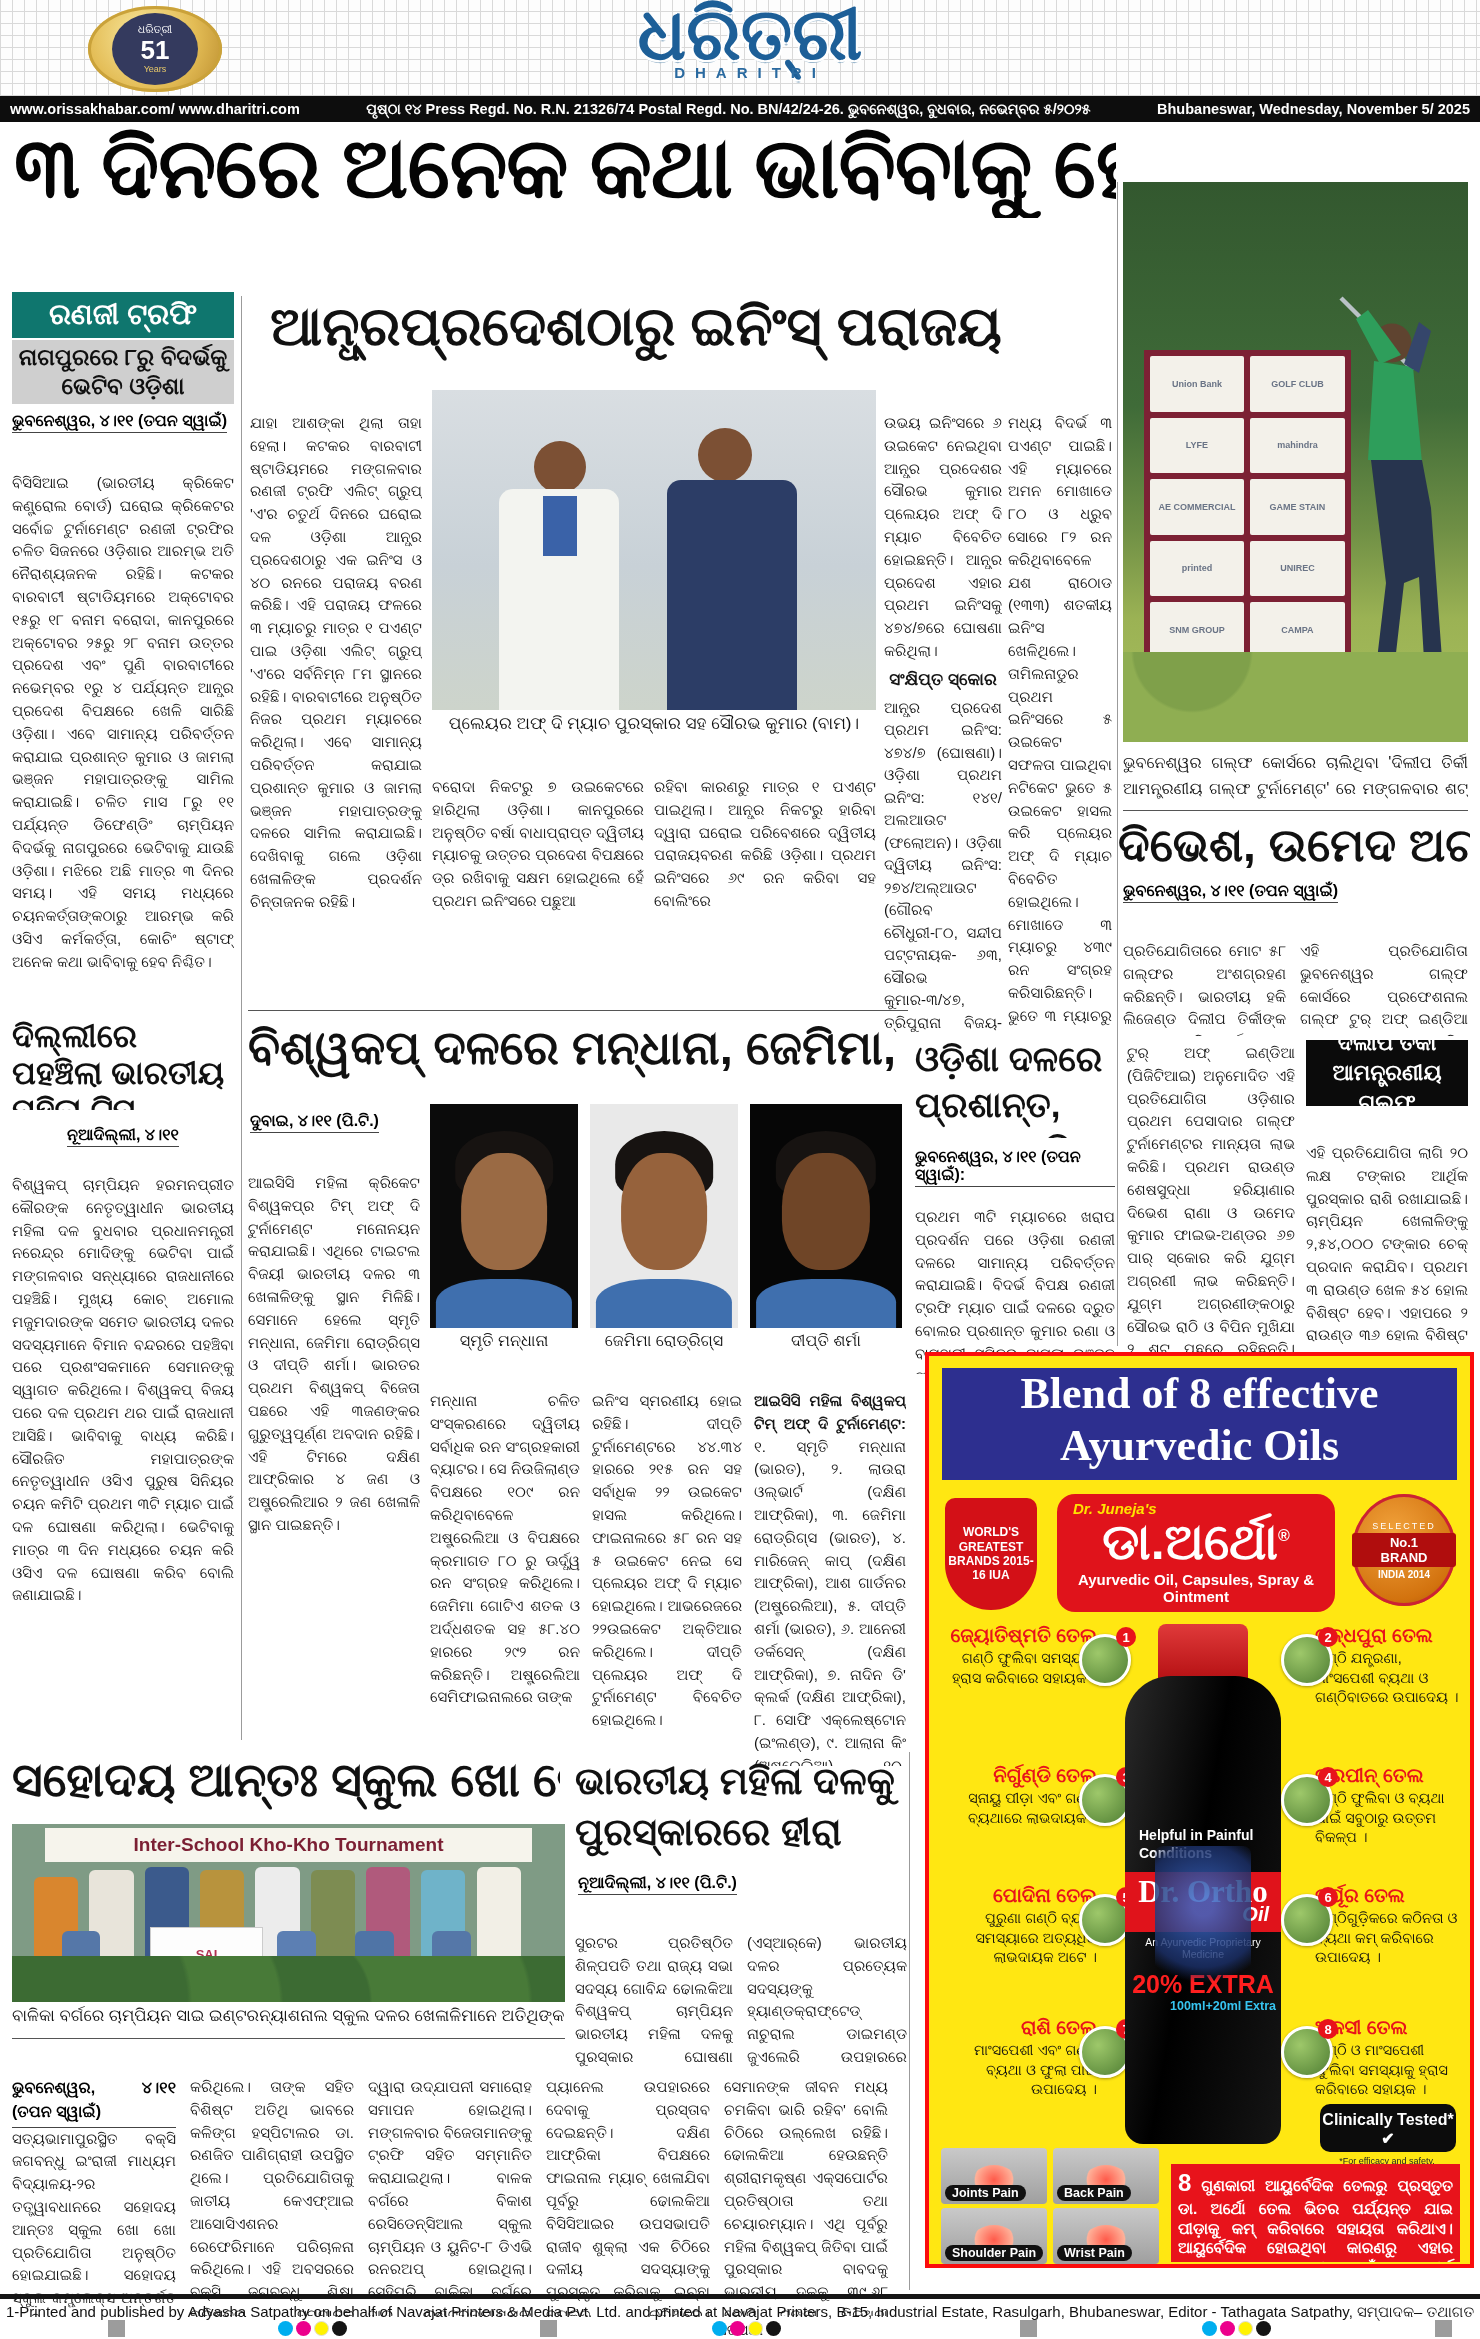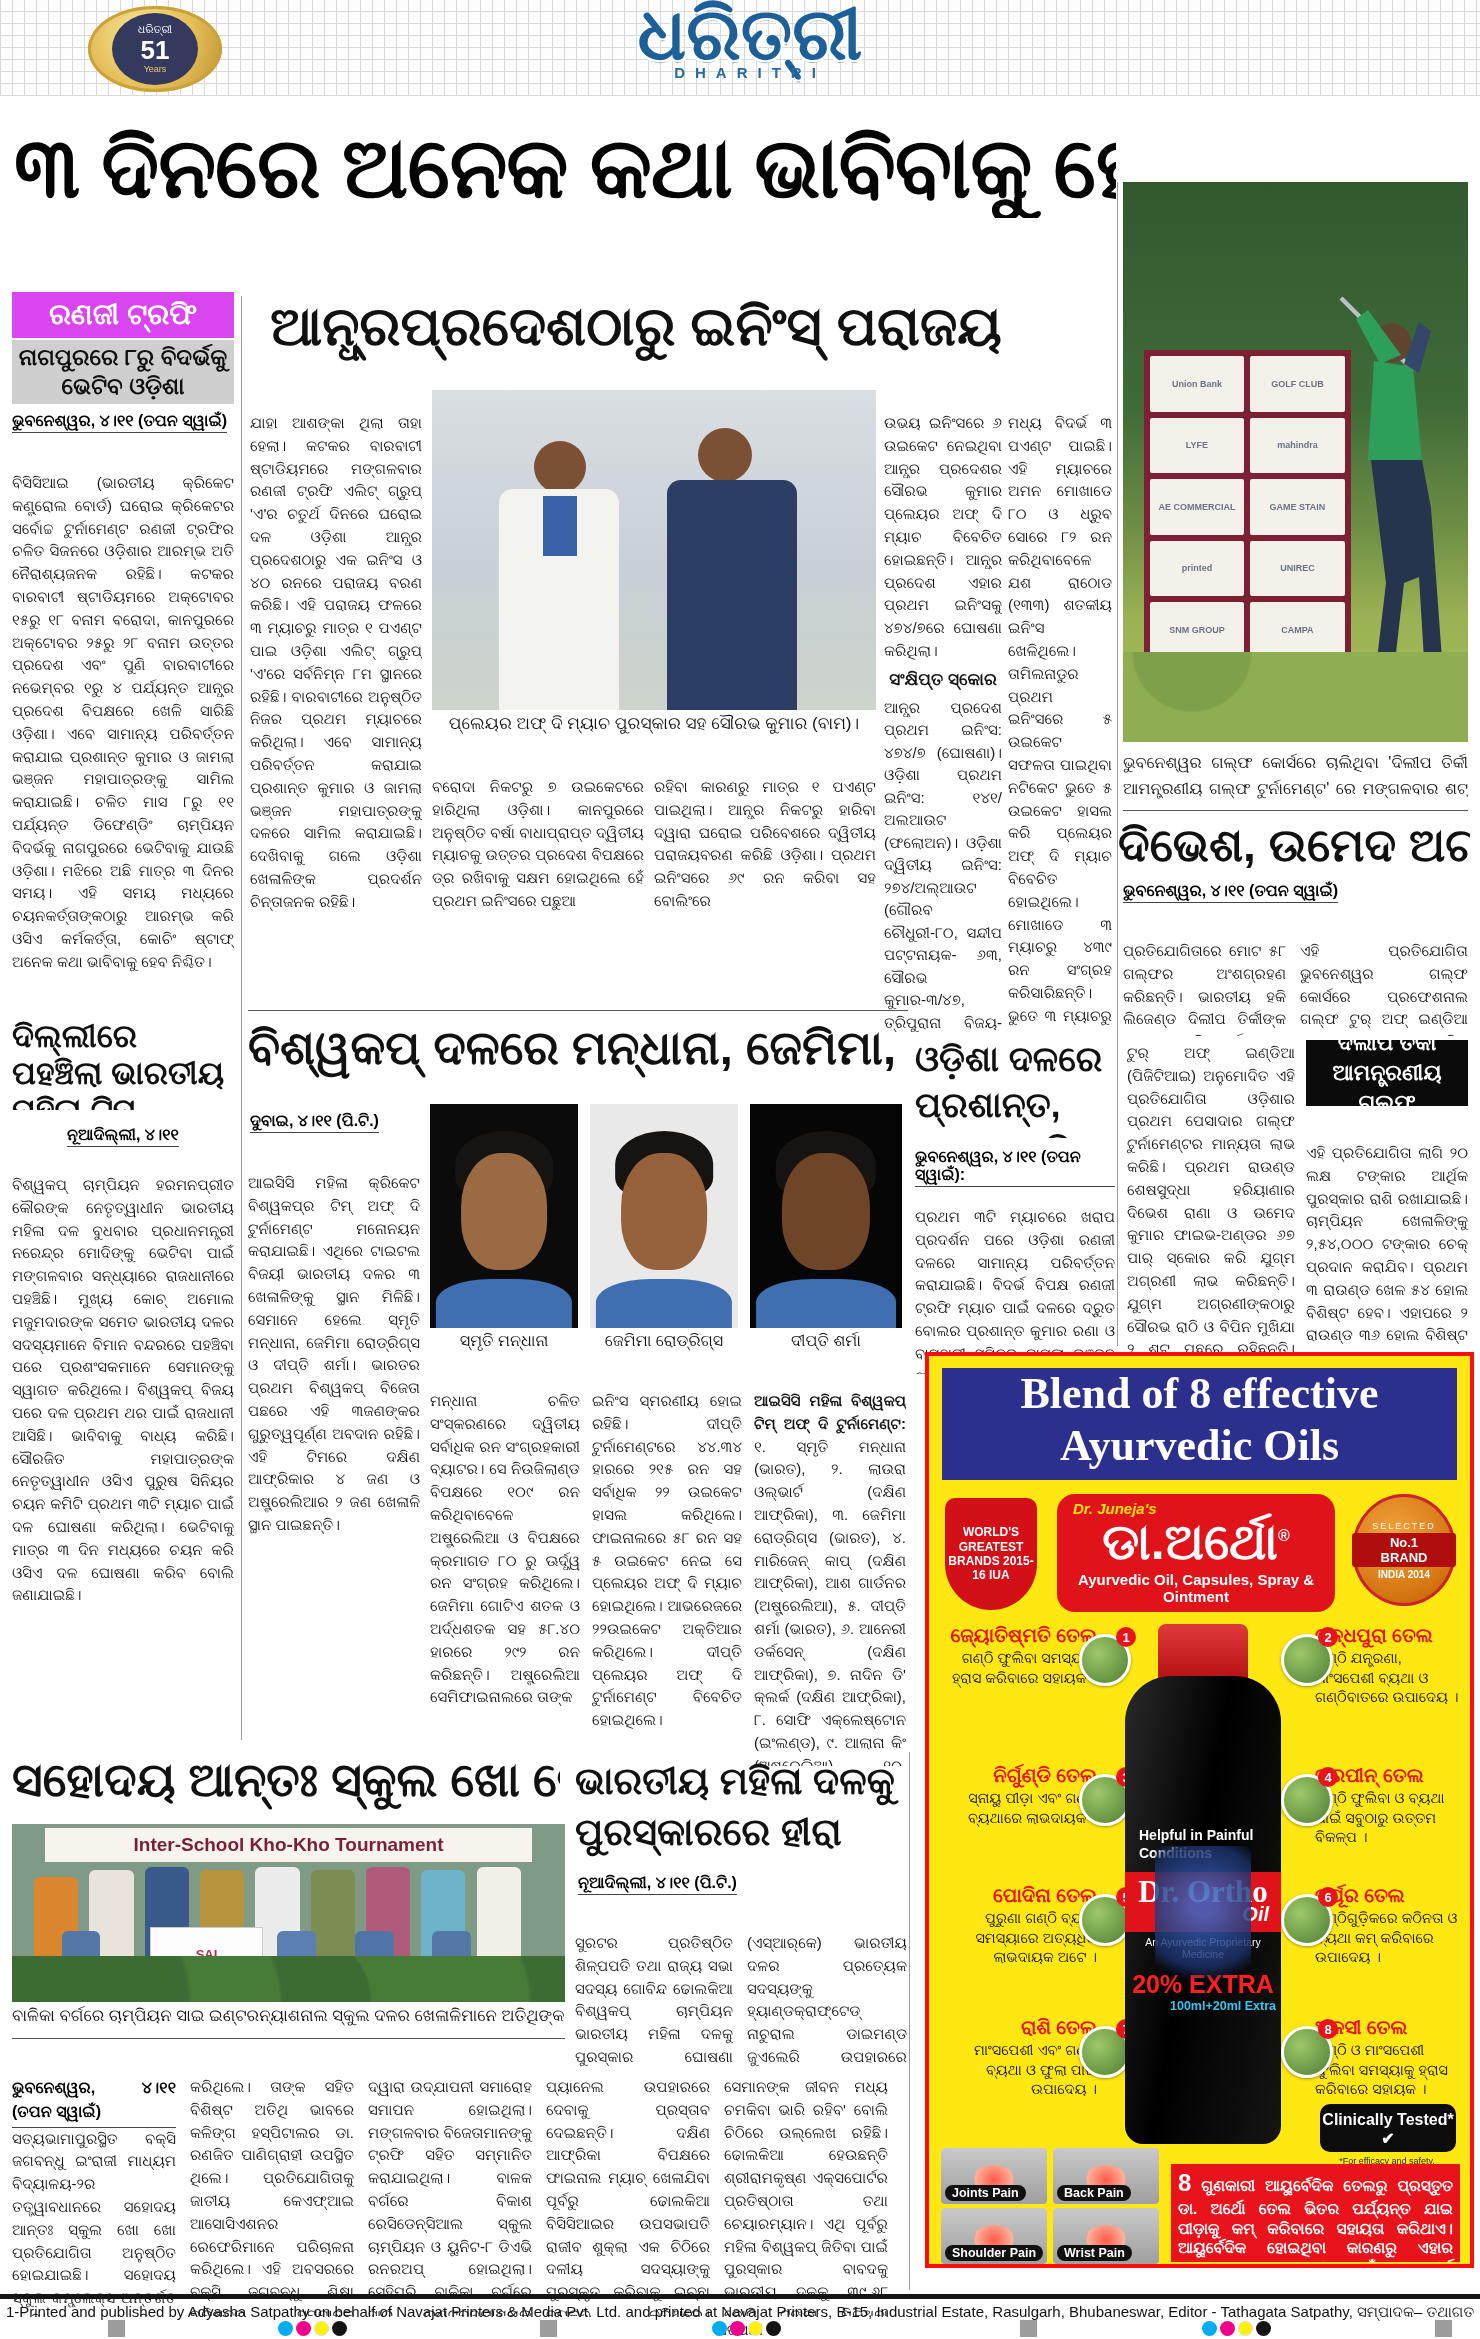--- a/index.html
+++ b/index.html
@@ -34,21 +34,21 @@
   #blackbar .bb{padding:0 10px;}
   #bb-left{flex:0 0 auto;}
   #bb-center{flex:1 1 auto;text-align:center;}
   #bb-right{flex:0 0 auto;}
 
   
   #lead-headline{left:14px;top:126px;width:1102px;height:92px;font-size:84px;font-weight:800;
     color:#040404;line-height:1.0;white-space:nowrap;overflow:hidden;letter-spacing:-1px;}
 
   
-  #ranji-kicker{left:12px;top:292px;width:222px;height:46px;background:#d946ef;color:#fff;
+  #ranji-kicker{left:12px;top:292px;width:222px;height:46px;background:#0f766e;color:#fff;
     font-size:29px;font-weight:800;display:flex;align-items:center;justify-content:center;}
   #ranji-sub{left:12px;top:340px;width:222px;height:64px;background:#cfcfcf;color:#101010;
     font-size:23px;font-weight:800;text-align:center;line-height:1.25;display:flex;align-items:center;justify-content:center;}
   #ranji-byline{left:12px;top:412px;width:222px;text-align:left;}
   #ranji-body{left:12px;top:444px;width:222px;height:560px;}
 
   
   #match-headline{left:250px;top:298px;width:772px;height:72px;font-size:54px;font-weight:800;
     text-align:center;line-height:1.05;white-space:nowrap;overflow:hidden;}
   #match-c1{left:250px;top:384px;width:172px;height:620px;}
@@ -214,20 +214,25 @@
         <div id="badge-top">ଧରିତ୍ରୀ</div>
         <div id="badge-years">51</div>
         <div id="badge-sub">Years</div>
       </div>
     </div>
     <div class="abs" id="masthead">
       <div id="masthead-main">ଧରିତ୍ରୀ</div>
       <div id="masthead-sub">DHARITRI</div>
     </div>
   </div>
+  <div class="abs" id="blackbar">
+    <span class="bb" id="bb-left">www.orissakhabar.com/ www.dharitri.com</span>
+    <span class="bb" id="bb-center">ପୃଷ୍ଠା ୧୪  Press Regd. No. R.N. 21326/74 Postal Regd. No. BN/42/24-26.   ଭୁବନେଶ୍ୱର, ବୁଧବାର, ନଭେମ୍ବର ୫/୨୦୨୫</span>
+    <span class="bb" id="bb-right">Bhubaneswar,  Wednesday, November 5/ 2025</span>
+  </div>
 
   <div class="abs" id="lead-headline">୩ ଦିନରେ ଅନେକ କଥା ଭାବିବାକୁ ହେବ</div>
 
   <div class="abs" id="golf-photo">
     <div id="golf-board">
       <div class="cell">Union Bank</div>
       <div class="cell">GOLF CLUB</div>
       <div class="cell">LYFE</div>
       <div class="cell">mahindra</div>
       <div class="cell">AE COMMERCIAL</div>

